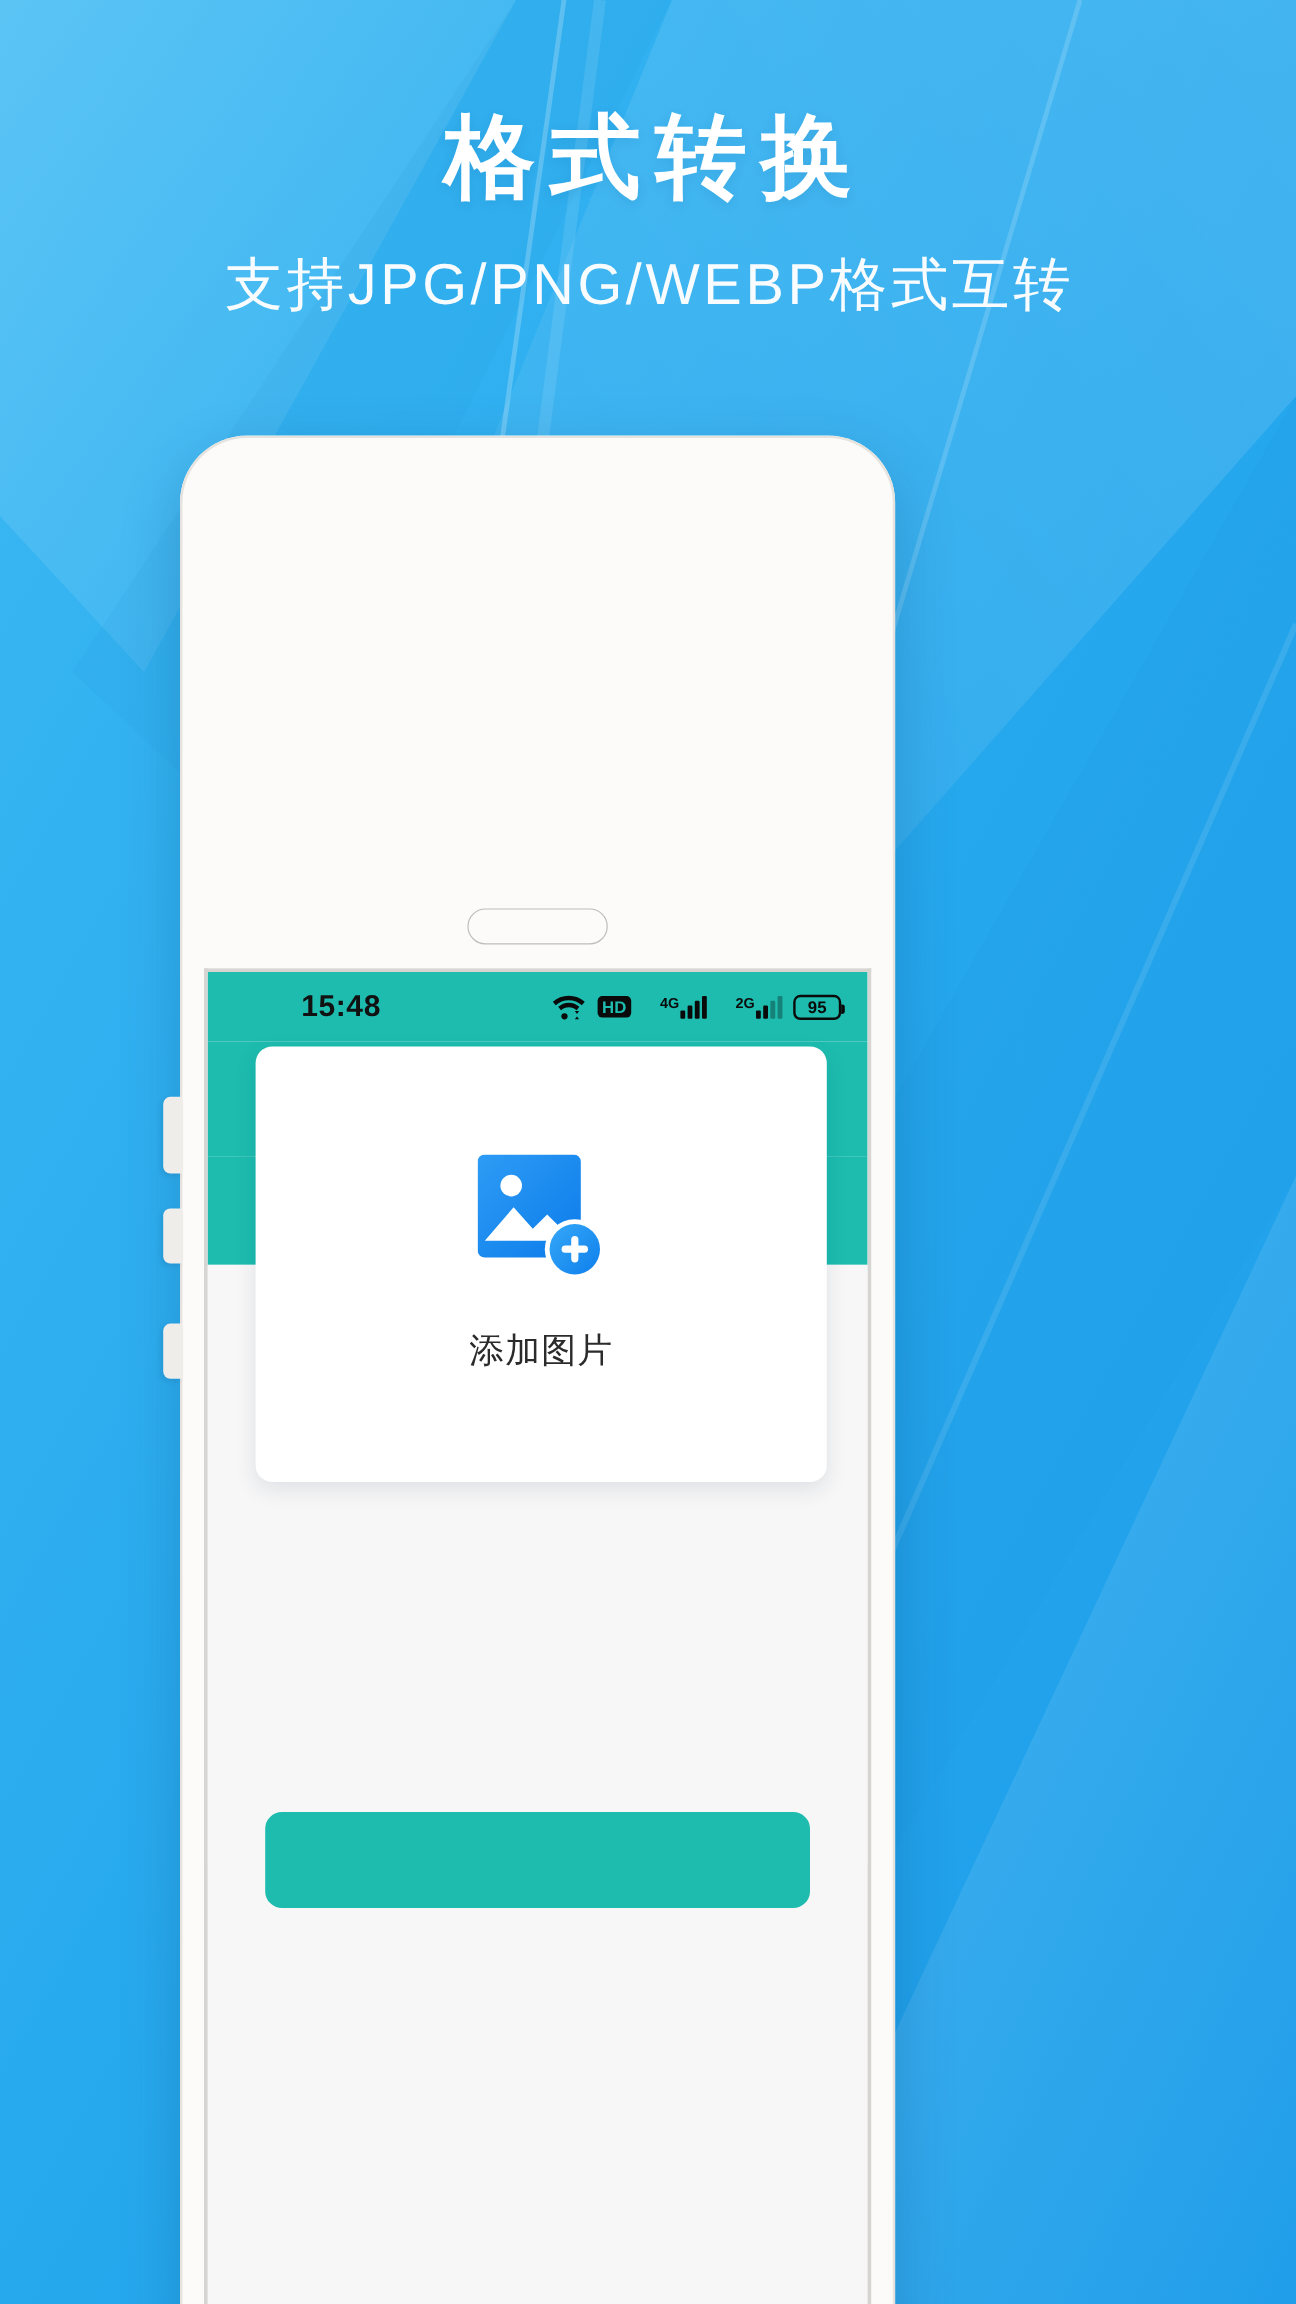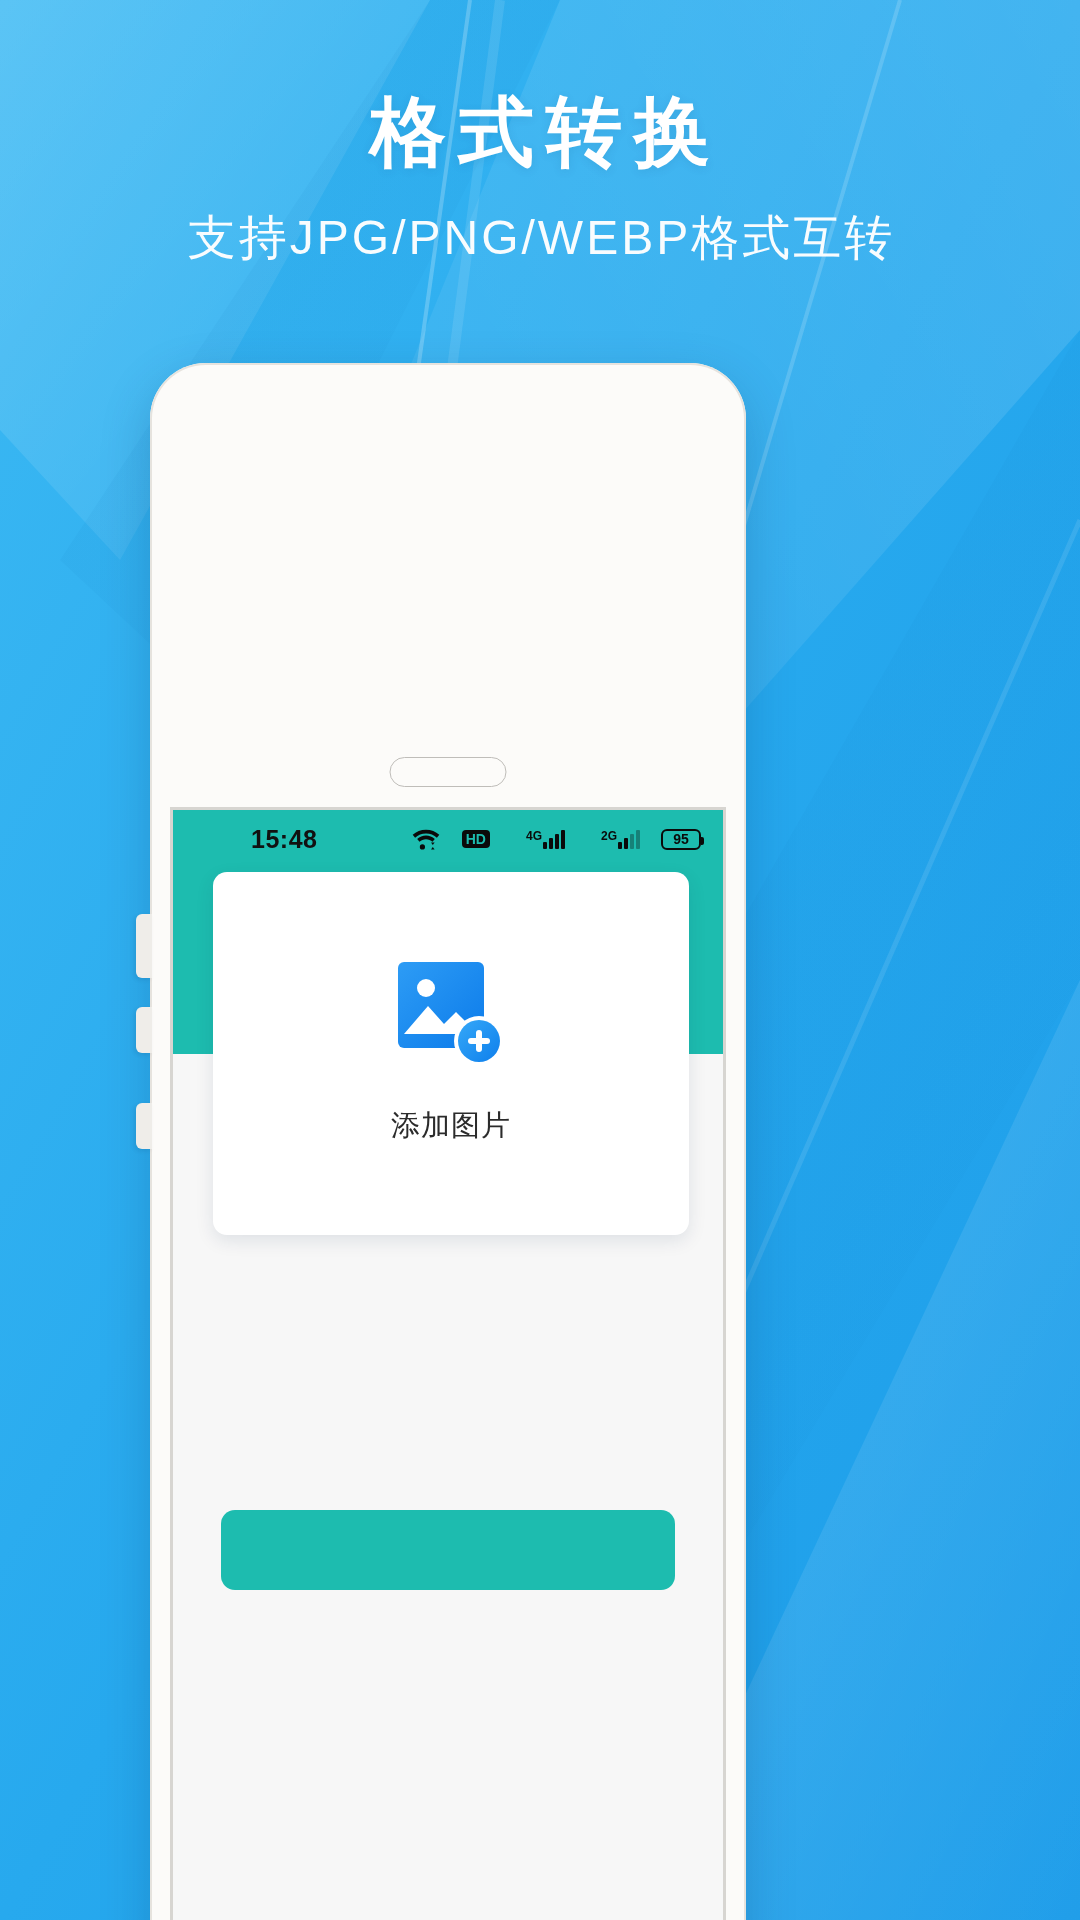--- a/index.html
+++ b/index.html
@@ -57,21 +57,21 @@
     border-top:3px solid #D7D5D1; border-left:3px solid #D7D5D1; border-right:3px solid #D7D5D1;
   }
 
   
   .statusbar {
     height:58px; background:#1DBCAF; position:relative;
     display:flex; align-items:center; justify-content:space-between;
     padding:0 22px 0 0; color:#0A0A0A;
   }
   .sb-time { font-size:25px; font-weight:bold; color:#111; margin-left:78px; letter-spacing:.5px; }
-  .sb-icons { display:flex; align-items:center; gap:21px;justify-content:center; }
+  .sb-icons { display:flex; align-items:center; gap:9px;justify-content:center; }
   .sb-icons svg { display:block; }
   .hd-badge {
     background:#0A0A0A; color:#1DBCAF; font-size:14px; font-weight:bold;
     border-radius:4px; padding:2px 4px 2px 4px; line-height:1; letter-spacing:0;
   }
   .sig { display:flex; align-items:flex-end;margin-left:15px; }
   .sig-label{ font-size:12px; font-weight:bold; line-height:1; margin-right:1px; align-self:flex-start; }
   .sig-bars { display:flex; align-items:flex-end; gap:2px; }
   .sig-bars i { display:block; width:4px; background:#0A0A0A; border-radius:1px; }
   .sig-bars i.h1{height:7px;} .sig-bars i.h2{height:11px;} .sig-bars i.h3{height:15px;} .sig-bars i.h4{height:19px;}

